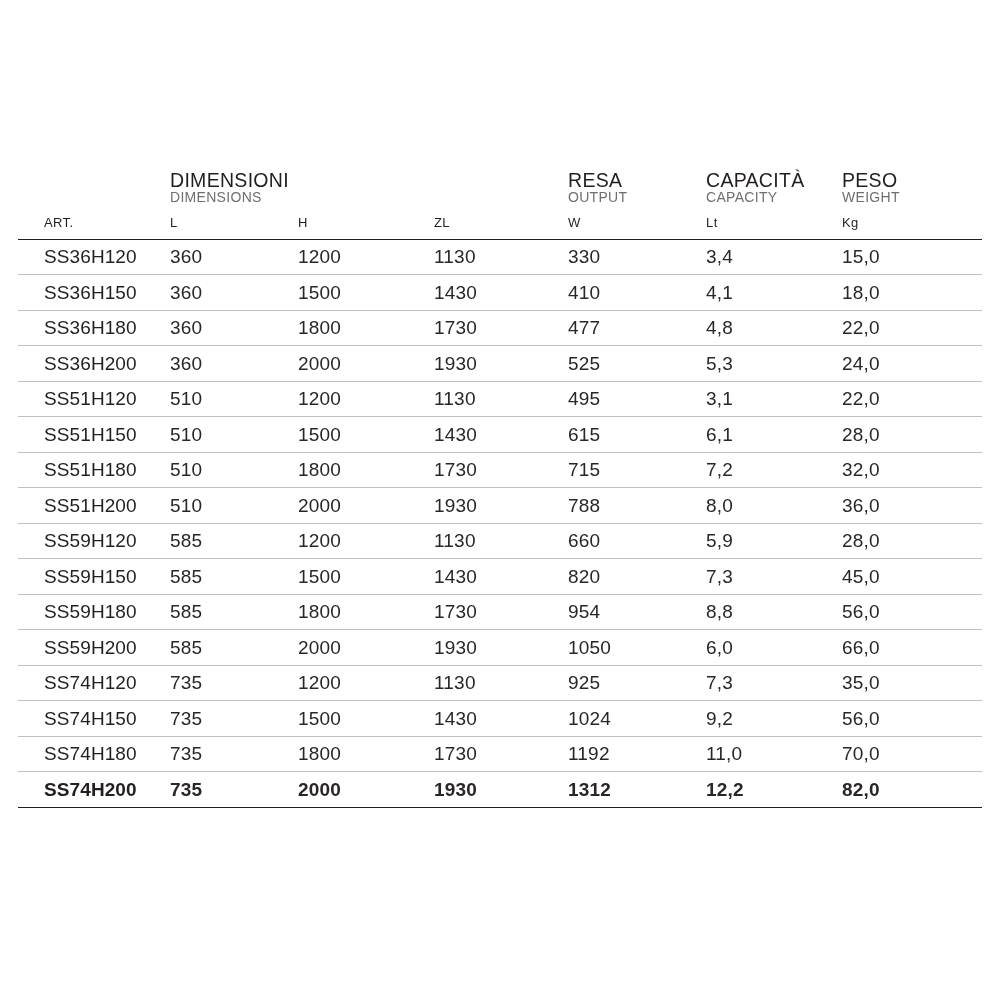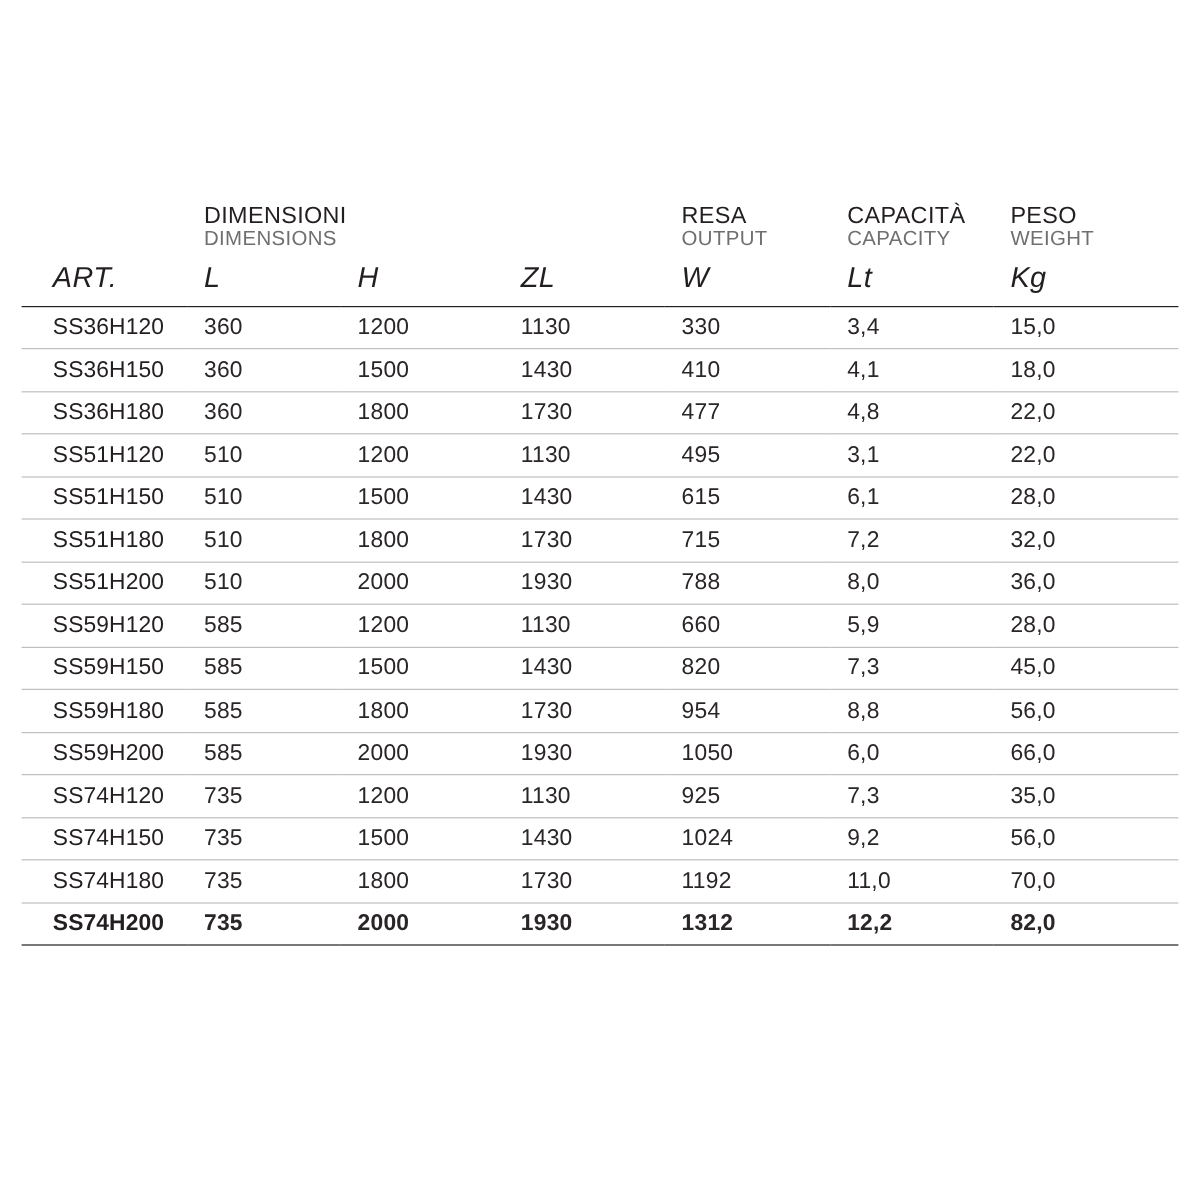--- a/index.html
+++ b/index.html
@@ -48,35 +48,34 @@
     line-height: 1.04;
     padding-left: 14px;
   }
   .grp .it {
     font-size: 19.5px;
     letter-spacing: 0.3px;
     color: #231f20;
     white-space: nowrap;
   }
   .grp .en {
-    font-size: 17px;
+    font-size: 14px;
     letter-spacing: 0.3px;
     color: #6f6f71;
     white-space: nowrap;
   }
 
   
   .labelrow td {
-    font-size: 24px;
+    font-size: 13px;
     letter-spacing: 0.4px;
     padding: 4px 0 9px 14px;
     border-bottom: 1.6px solid #231f20;
     vertical-align: bottom;
     white-space: nowrap;
-    font-style: italic;
   }
   .labelrow td.art {
     padding-left: 26px;
   }
 
   
   tbody tr td {
     border-bottom: 1.1px solid #bfbfc1;
     padding: 0 0 0 14px;
     height: 34.5px;
@@ -175,20 +174,29 @@
       <tr>
         <td class="art">SS36H180</td>
         <td class="num">360</td>
         <td class="num">1800</td>
         <td class="num">1730</td>
         <td class="num">477</td>
         <td class="num">4,8</td>
         <td class="num">22,0</td>
       </tr>
       <tr>
+        <td class="art">SS36H200</td>
+        <td class="num">360</td>
+        <td class="num">2000</td>
+        <td class="num">1930</td>
+        <td class="num">525</td>
+        <td class="num">5,3</td>
+        <td class="num">24,0</td>
+      </tr>
+      <tr>
         <td class="art">SS51H120</td>
         <td class="num">510</td>
         <td class="num">1200</td>
         <td class="num">1130</td>
         <td class="num">495</td>
         <td class="num">3,1</td>
         <td class="num">22,0</td>
       </tr>
       <tr>
         <td class="art">SS51H150</td>

